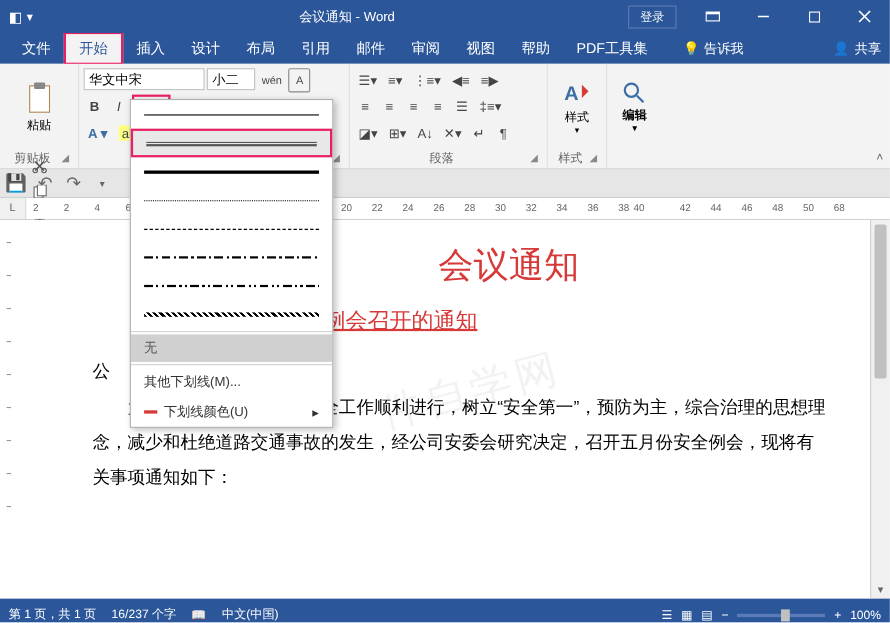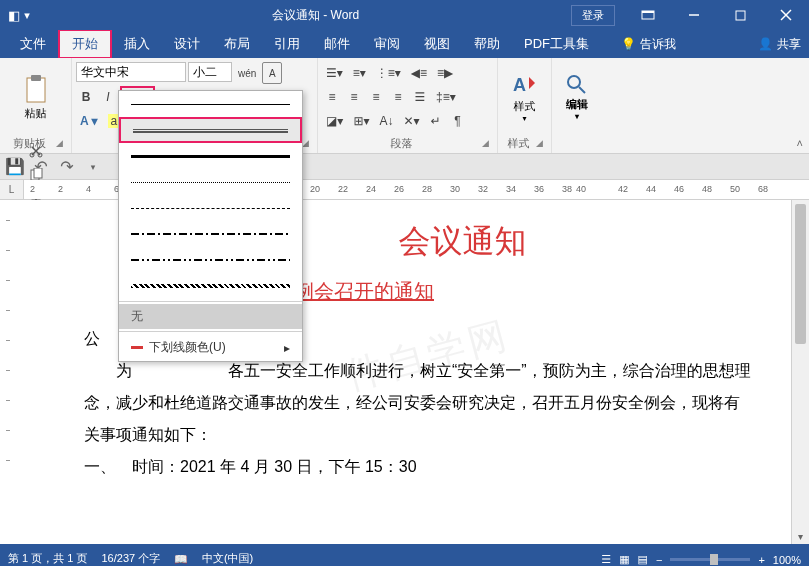--- a/index.html
+++ b/index.html
@@ -299,21 +299,20 @@
       <div class="tick" style="top:260px;"></div>
   </div>
   <div class="page">
     <div class="watermark">件自学网</div>
     <div style="position:relative;z-index:1;">
       <div class="doc-title">会议通知</div>
       <div class="doc-subtitle">年５月份安全例会召开的通知</div>
       <div class="doc-body">
         <p><span>公</span></p>
         <p>　　<span>为</span><span style="visibility:hidden;">隐藏隐藏隐藏</span><span>各五一安全工作顺利进行，树立“安全第一”，预防为主，综合治理的思想理念，减少和杜绝道路交通事故的发生，经公司安委会研究决定，召开五月份安全例会，现将有关事项通知如下：</span></p>
-        <p>一、　时间：2021 年 4 月 30 日，下午 15：30</p>
       </div>
     </div>
   </div>
   <div class="scrollbar-v">
     <div class="scroll-arrow" style="top:0;">▴</div>
     <div class="scroll-thumb"></div>
     <div class="scroll-arrow" style="bottom:0;">▾</div>
   </div>
 </div>
 
@@ -338,20 +337,23 @@
     </div>
   <div class="ul-option">
       <div class="ul-line" style="height:2px;background:repeating-linear-gradient(90deg,#000 0 8px,transparent 8px 11px,#000 11px 13px,transparent 13px 16px,#000 16px 18px,transparent 18px 21px);"></div>
     </div>
   <div class="ul-option">
       <div class="ul-line" style="height:4px;background:repeating-linear-gradient(45deg,#000 0 2px,transparent 2px 4px);"></div>
     </div>
   <div class="ul-sep"></div>
   <div class="ul-none">无</div>
   <div class="ul-sep"></div>
+  <div class="ul-text-item">
+      <span>其他下划线(M)...</span>
+    </div>
   <div class="ul-text-item">
       <span><span style="display:inline-block;width:12px;height:3px;background:#d73838;margin-right:6px;vertical-align:middle;"></span><span>下划线颜色(U)</span></span>
       <span>▸</span>
     </div>
 </div>
 
 <div class="statusbar">
   <span>第 1 页，共 1 页</span>
   <span>16/237 个字</span>
   <span>📖</span>

